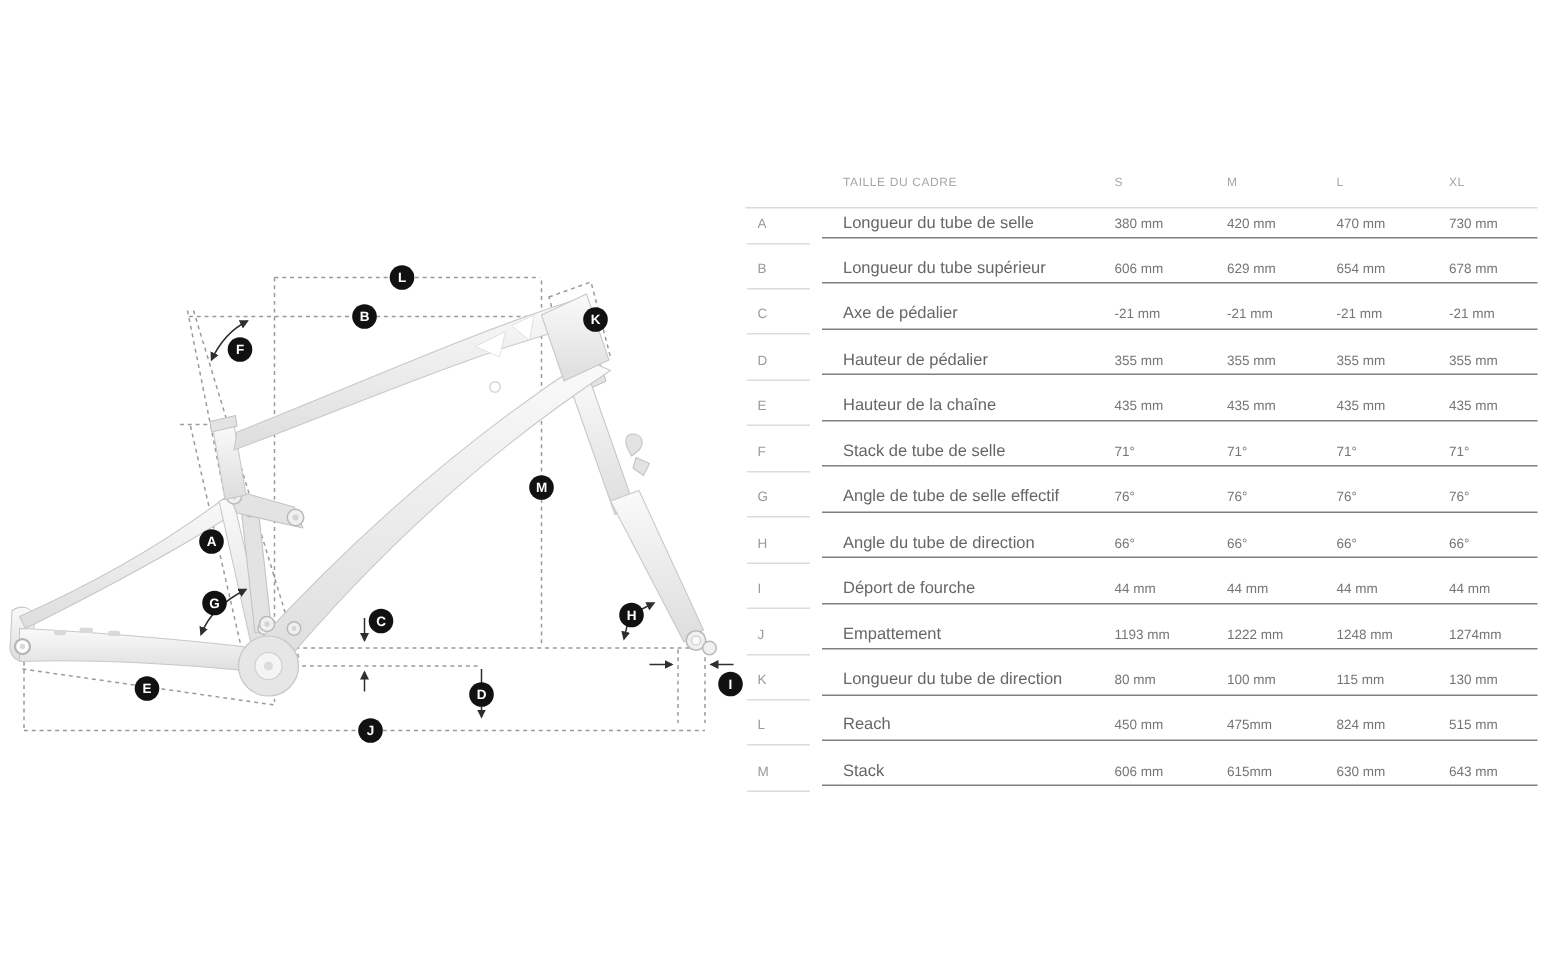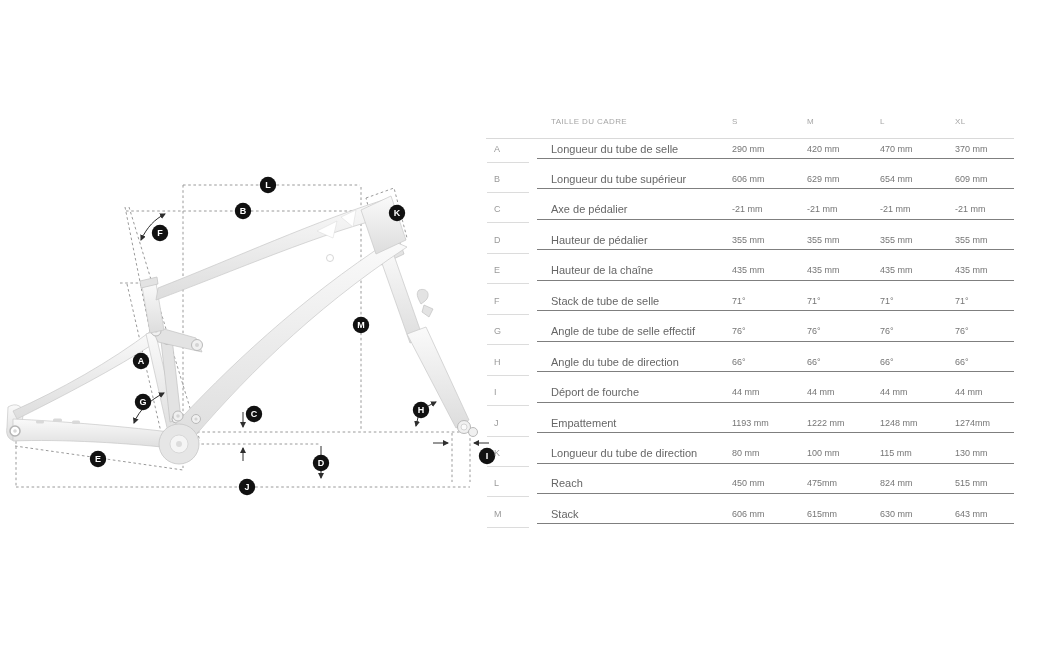--- a/index.html
+++ b/index.html
@@ -9,21 +9,21 @@
   .diagram{position:absolute;left:0;top:0;width:520px;height:650px;}
   .dash{fill:none;stroke:#9a9a9a;stroke-width:1;stroke-dasharray:2.6 2.6;}
   .arr{fill:none;stroke:#2e2e2e;stroke-width:1;}
   .tube{fill:url(#tg);stroke:#c7c7c7;stroke-width:.7;stroke-linejoin:round;}
   .tube2{fill:#e3e3e3;stroke:#c2c2c2;stroke-width:.7;stroke-linejoin:round;}
   .pivot{fill:#f0f0f0;stroke:#b9b9b9;stroke-width:1;}
   .pivot-dot{fill:#d4d4d4;stroke:none;}
   .cut{fill:#ffffff;stroke:#d8d8d8;stroke-width:.5;}
   .badge-text{fill:#ffffff;font:700 9px "Liberation Sans", sans-serif;text-anchor:middle;}
   
-  .geo-table{position:absolute;left:486px;top:105px;width:528px;height:432px;}
+  .geo-table{position:absolute;left:497px;top:105px;width:528px;height:432px;}
   .g-head{display:grid;grid-template-columns:51px 195px 75px 73px 75px 59px;
           height:33px;align-items:center;border-bottom:1px solid #d9d9d9;
           color:#a6a6a6;font-size:8px;letter-spacing:.4px;}
   .g-row{position:relative;display:grid;grid-template-columns:51px 195px 75px 73px 75px 59px;
          height:30.46px;padding-top:3.5px;box-sizing:border-box;align-items:start;}
   .g-letter{padding-left:8px;color:#9a9a9a;font-size:9px;line-height:12px;}
   .g-name{padding-left:14px;color:#666666;font-size:11px;line-height:12px;}
   .g-val{color:#757575;font-size:9px;line-height:12px;}
   .g-head .g-name,.g-head .g-val{color:#a6a6a6;font-size:8px;}
   .sep{position:absolute;left:51px;right:0;top:19px;height:1px;background:#7f7f7f;}
@@ -198,34 +198,34 @@
       <div class="g-name">TAILLE DU CADRE</div>
       <div class="g-val">S</div>
       <div class="g-val">M</div>
       <div class="g-val">L</div>
       <div class="g-val">XL</div>
     </div>
     <div id="rows">
         <div class="g-row">
           <div class="g-letter">A</div>
           <div class="g-name">Longueur du tube de selle</div>
-          <div class="g-val">290 mm</div>
+          <div class="g-val">380 mm</div>
           <div class="g-val">420 mm</div>
           <div class="g-val">470 mm</div>
-          <div class="g-val">370 mm</div>
+          <div class="g-val">730 mm</div>
           <i class="sep"></i>
           <i class="lline"></i>
         </div>
         <div class="g-row">
           <div class="g-letter">B</div>
           <div class="g-name">Longueur du tube supérieur</div>
           <div class="g-val">606 mm</div>
           <div class="g-val">629 mm</div>
           <div class="g-val">654 mm</div>
-          <div class="g-val">609 mm</div>
+          <div class="g-val">678 mm</div>
           <i class="sep"></i>
           <i class="lline"></i>
         </div>
         <div class="g-row">
           <div class="g-letter">C</div>
           <div class="g-name">Axe de pédalier</div>
           <div class="g-val">-21 mm</div>
           <div class="g-val">-21 mm</div>
           <div class="g-val">-21 mm</div>
           <div class="g-val">-21 mm</div>

